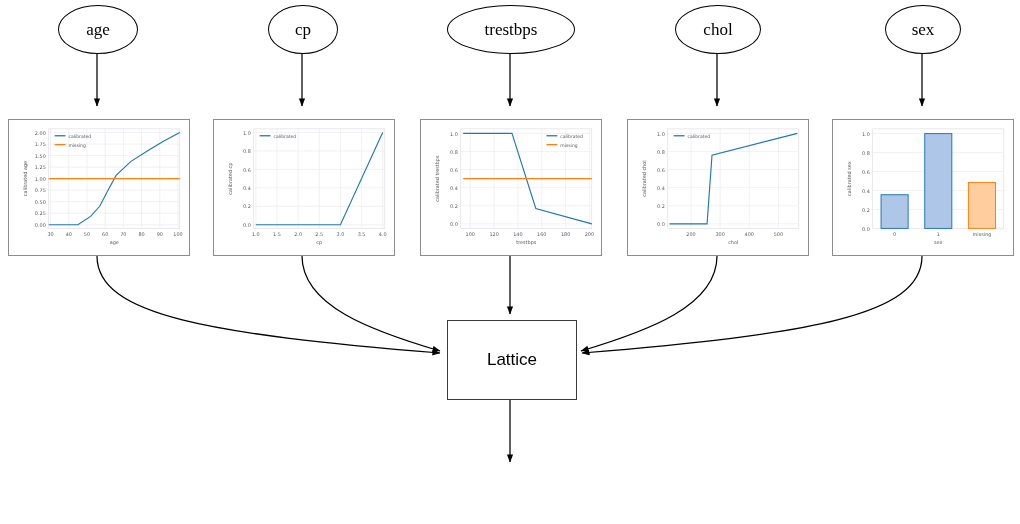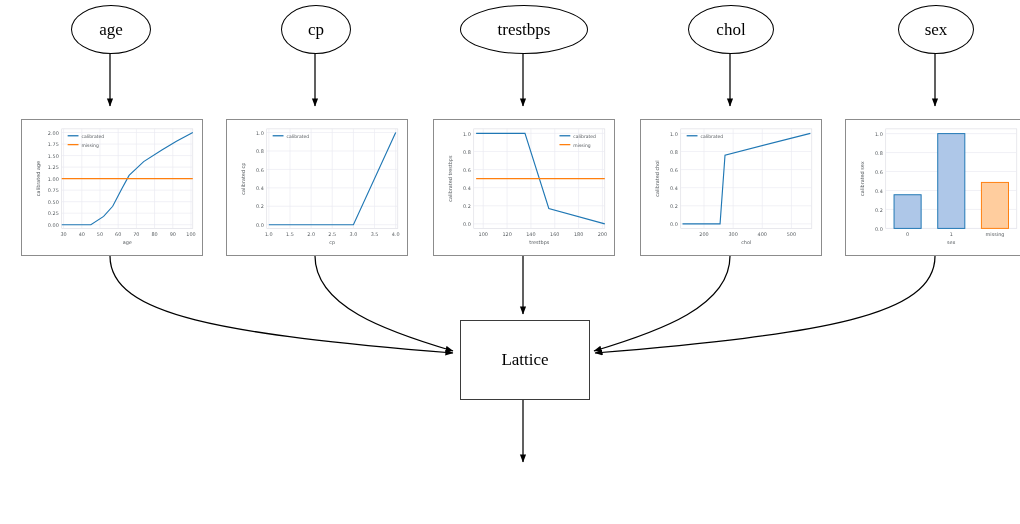--- a/index.html
+++ b/index.html
@@ -1,27 +1,27 @@
 <!DOCTYPE html>
 <html><head>
 <meta charset="utf-8">
 <style>
   html,body{margin:0;padding:0;background:#ffffff;}
   body{width:1020px;height:524px;position:relative;overflow:hidden;
        font-family:"Liberation Serif",serif;}
-  .stage{position:absolute;left:13px;top:0;width:924px;height:524px;}
+  .stage{position:absolute;left:0;top:0;width:924px;height:524px;}
   svg.edges{position:absolute;left:0;top:0;width:1020px;height:524px;pointer-events:none;}
 
   
   .node{position:absolute;display:flex;align-items:center;justify-content:center;
         color:#000;}
   .ellipse{border:1.1px solid #000;border-radius:50%;background:#fff;}
   .ellipse span{font-size:17px;line-height:1;font-family:"Liberation Serif",serif;}
   .box{border:1.1px solid #3b3b3b;background:#fff;}
-  .box span{font-size:17px;font-family:Liberation Serif, serif;}
+  .box span{font-size:17px;font-family:Liberation Sans, sans-serif;}
 
   
   .panel{position:absolute;background:#ffffff;border:1.4px solid #8c8c8c;
          box-sizing:border-box;}
   .plot-wrap{position:absolute;left:0;top:0;right:0;bottom:0;}
   .plot-svg{display:block;width:100%;height:100%;}
   .axtext{font-family:"DejaVu Sans","Liberation Sans",sans-serif;fill:#555a5e;}
 </style>
 </head>
 <body>

